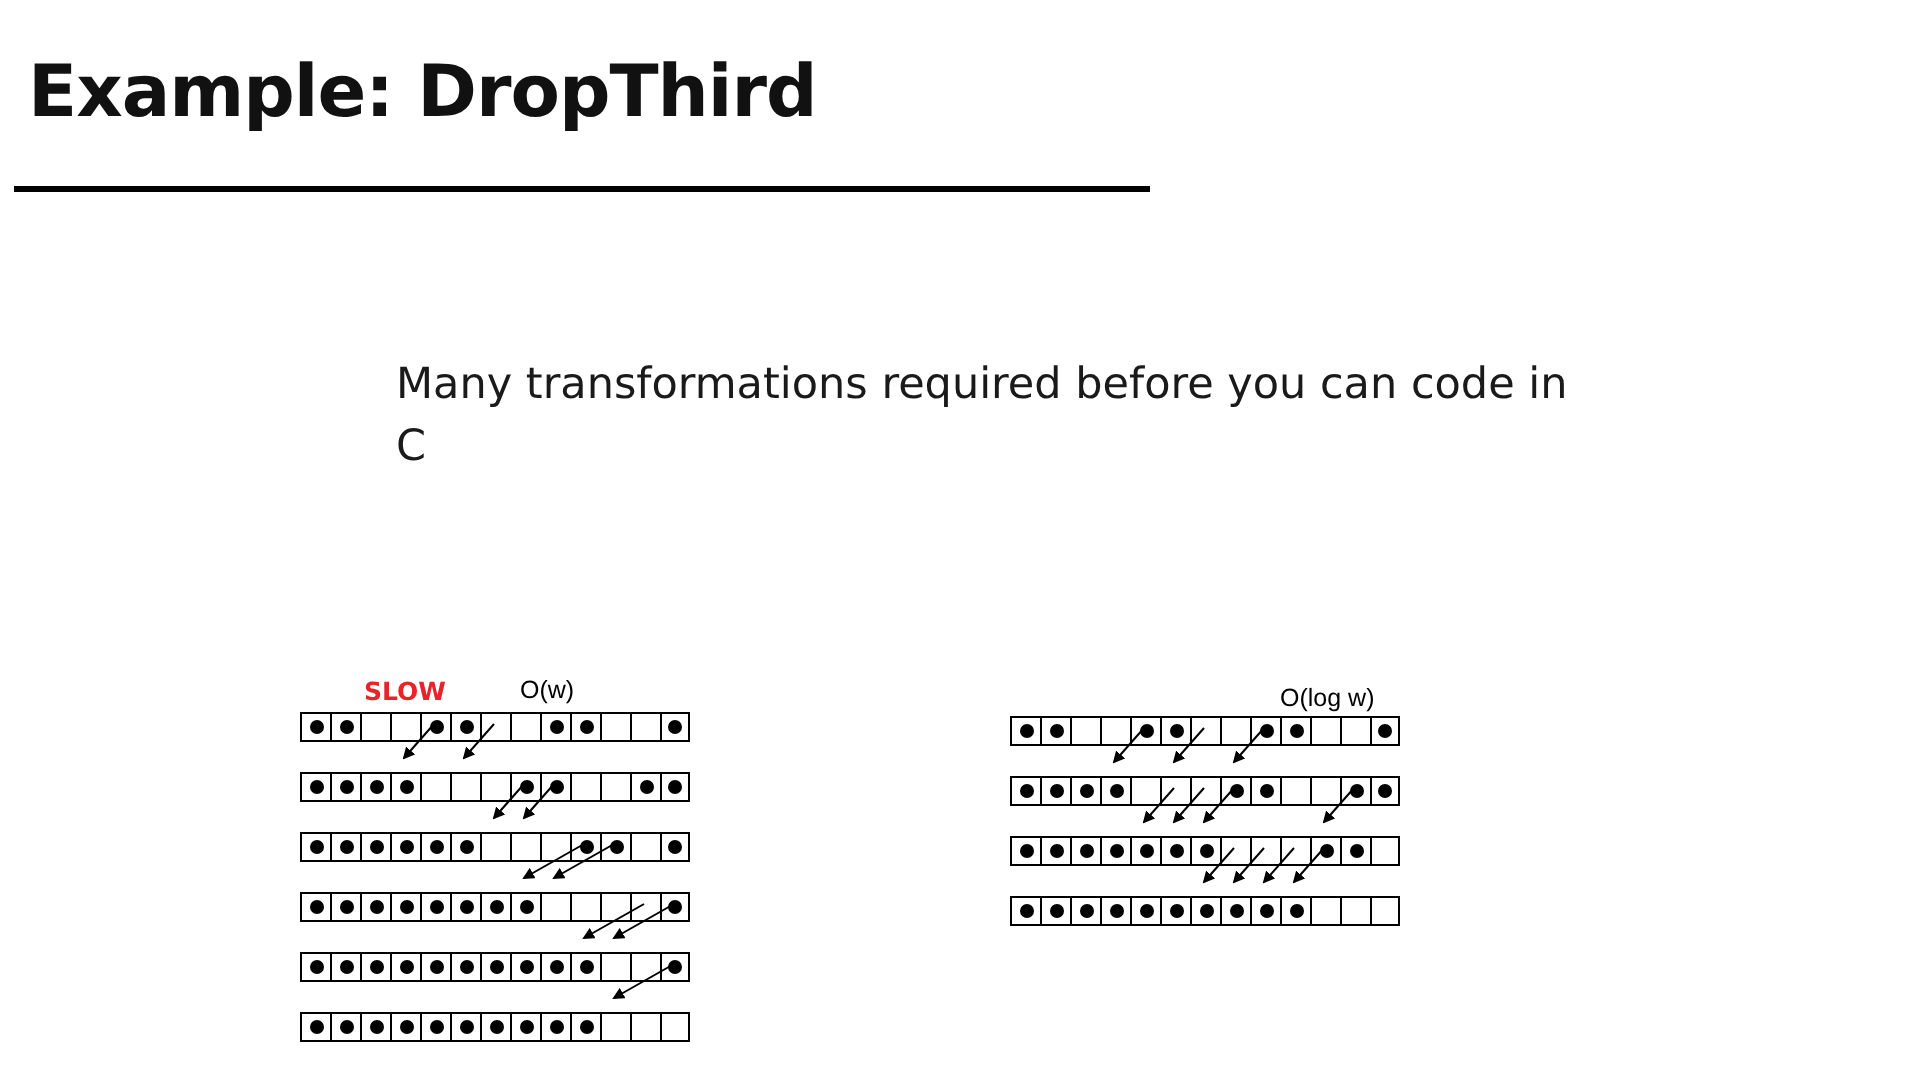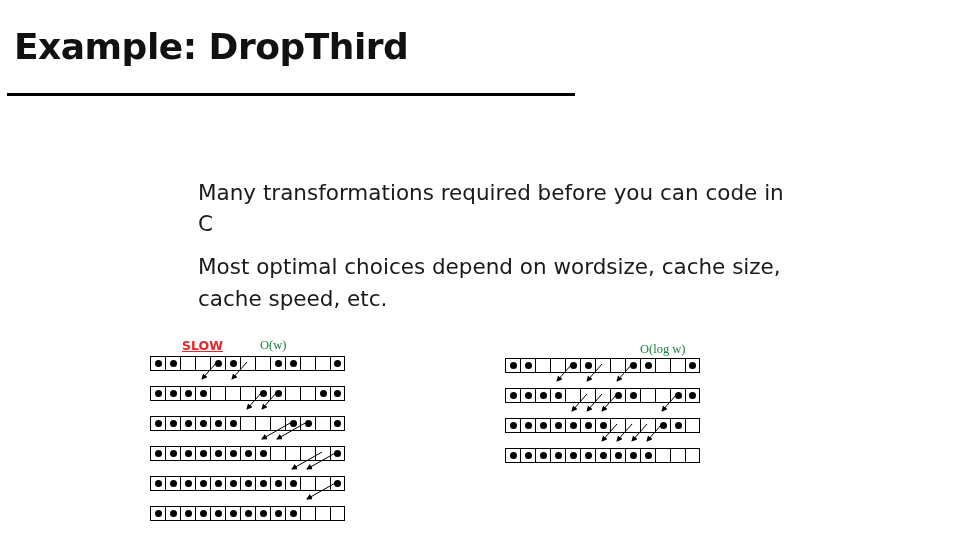--- a/index.html
+++ b/index.html
@@ -64,28 +64,27 @@
   .diag-header {
     position: relative;
     height: 18px;
   }
   .diag-label {
     position: absolute;
     font-size: 12.5px;
     font-weight: bold;
     color: #e8232a;
     font-family: "DejaVu Sans", sans-serif;
-    text-decoration: underline;
   }
   .diag-complexity {
     position: absolute;
     font-size: 12.5px;
     font-weight: normal;
-    color: #15803d;
-    font-family: Liberation Serif, serif;
+    color: #000000;
+    font-family: Liberation Sans, sans-serif;
   }
   .rows {
     position: relative;
   }
   .row {
     position: relative;
     height: 15px;
     margin-bottom: 15px;
     white-space: nowrap;
     font-size: 0;
@@ -125,21 +124,20 @@
 </head>
 <body>
 
 <div class="slide">
 
   <div class="slide-title">Example: DropThird</div>
   <div class="title-rule"></div>
 
   <div class="bullets">
     <div class="bullet">Many transformations required before you can code in C</div>
-    <div class="bullet">Most optimal choices depend on wordsize, cache size, cache speed, etc.</div>
   </div>
 
   <div class="diagram diag-left">
     <div class="diag-header">
       <span class="diag-label" style="left:32px; top:0;">SLOW</span>
       <span class="diag-complexity" style="left:110px; top:0;">O(w)</span>
     </div>
     <div class="rows" id="rows-slow">
         <div class="row"><span class="cell dot"></span><span class="cell dot"></span><span class="cell"></span><span class="cell"></span><span class="cell dot"></span><span class="cell dot"></span><span class="cell"></span><span class="cell"></span><span class="cell dot"></span><span class="cell dot"></span><span class="cell"></span><span class="cell"></span><span class="cell dot last"></span></div>
         <div class="row"><span class="cell dot"></span><span class="cell dot"></span><span class="cell dot"></span><span class="cell dot"></span><span class="cell"></span><span class="cell"></span><span class="cell"></span><span class="cell dot"></span><span class="cell dot"></span><span class="cell"></span><span class="cell"></span><span class="cell dot"></span><span class="cell dot last"></span></div>

